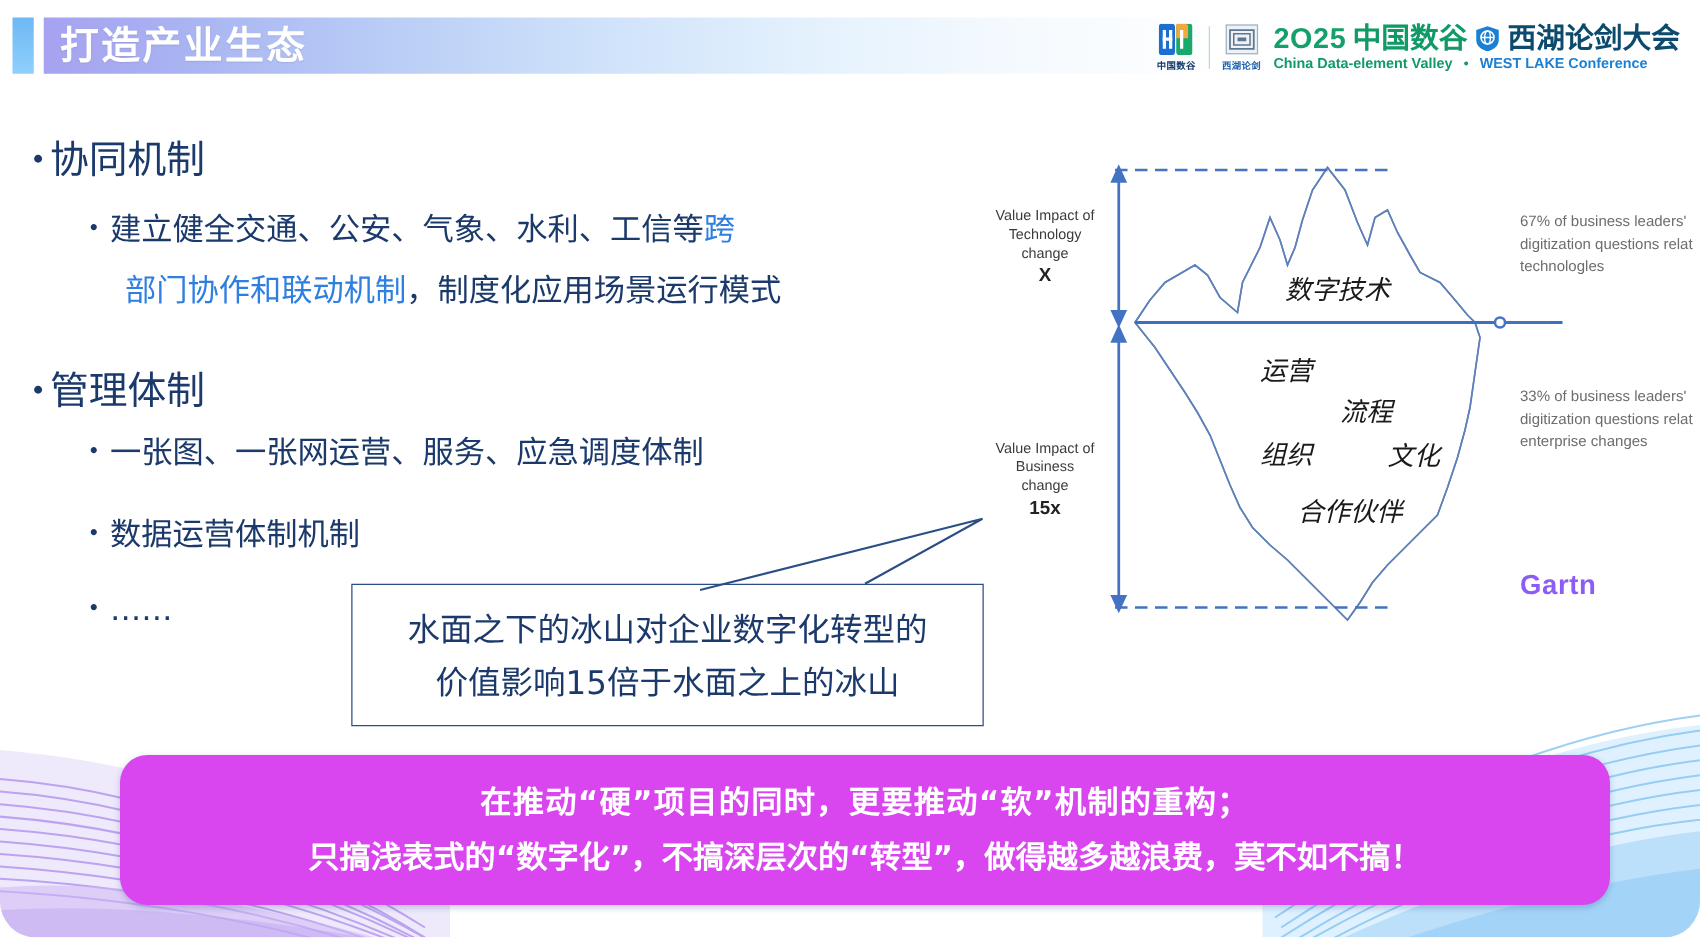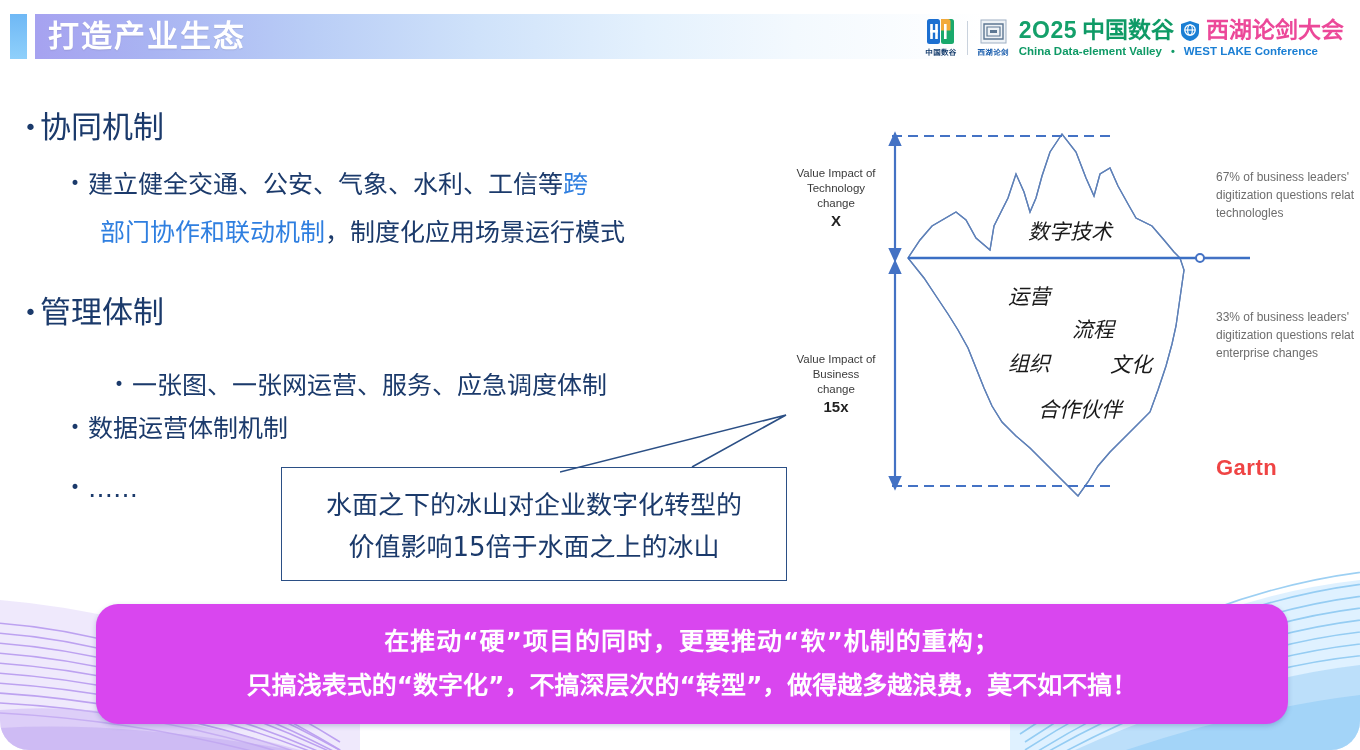--- a/index.html
+++ b/index.html
@@ -36,21 +36,21 @@
   .logo-lockup { position:absolute; right:16px; top:19px; display:flex; align-items:center; gap:7px; }
   .logo-mark { display:flex; flex-direction:column; align-items:center; }
   .logo-mark-img { width:27px; height:25px; position:relative; }
   .logo-mark-cap { font-size:7.5px; font-weight:bold; color:#123a6b; margin-top:2px; letter-spacing:.3px; }
   .logo-mark-cap.blue { color:#1c5fae; }
   .logo-divider { width:1px; height:34px; background:#c9d2dd; margin:0 3px; }
   .logo-text { display:flex; flex-direction:column; justify-content:center; margin-left:3px; }
   .logo-line1 { display:flex; align-items:center; gap:5px; }
   .logo-2025 { font-size:23px; font-weight:bold; color:#14a06a; letter-spacing:.5px; line-height:1; }
   .logo-cn1 { font-size:23px; font-weight:bold; color:#0f9a66; line-height:1; }
-  .logo-cn2 { font-size:23px; font-weight:bold; color:#ec4899; line-height:1; }
+  .logo-cn2 { font-size:23px; font-weight:bold; color:#0c4a6e; line-height:1; }
   .logo-line2 { display:flex; align-items:flex-start; gap:9px; margin-top:3px; }
   .logo-en1 { font-size:11.5px; font-weight:bold; color:#0f9a66; }
   .logo-dot { font-size:11px; color:#0f9a66; font-weight:bold; }
   .logo-en2 { font-size:11.5px; font-weight:bold; color:#1b7fd4; }
 
   
   .content { position:absolute; left:0; top:0; width:1360px; height:750px; }
   .l1 {
     position:absolute; font-size:31px; color:#1b3a6b;
     font-family:"DejaVu Sans","Liberation Sans",sans-serif;
@@ -83,21 +83,21 @@
     position:absolute; width:108px; text-align:center;
     font-size:11.5px; color:#3b3b3b; line-height:15px;
     font-family:"Liberation Sans","DejaVu Sans",sans-serif;
   }
   .ib-label b { font-size:15px; color:#222; display:block; margin-top:2px; }
   .ib-ann {
     position:absolute; width:150px; font-size:12px; color:#6d6d6d; line-height:18px;
     font-family:"Liberation Sans","DejaVu Sans",sans-serif;
   }
   .ib-brand {
-    position:absolute; font-size:22px; font-weight:bold; color:#ef4444;
+    position:absolute; font-size:22px; font-weight:bold; color:#8b5cf6;
     font-family:"Liberation Sans","DejaVu Sans",sans-serif; letter-spacing:.5px;
   }
   .ib-txt {
     position:absolute; font-size:21px; color:#1a1a1a;
     font-family:"DejaVu Sans","Liberation Sans",sans-serif; white-space:nowrap;font-style:italic;
   }
 
   
   .banner {
     position:absolute; left:96px; top:604px; width:1192px; height:120px;
@@ -239,21 +239,21 @@
     </div>
 
     <div class="l2" style="left:100px; top:208px;">
       <span class="hl">部门协作和联动机制</span><span>，制度化应用场景运行模式</span>
     </div>
 
     <div class="l1" style="left:24px; top:287px;">
       <span class="dot">•</span><span>管理体制</span>
     </div>
 
-    <div class="l2" style="left:70px; top:359px;margin-left:44px;">
+    <div class="l2" style="left:70px; top:336px;">
       <span class="dot">•</span><span>一张图、一张网运营、服务、应急调度体制</span>
     </div>
 
     <div class="l2" style="left:70px; top:402px;">
       <span class="dot">•</span><span>数据运营体制机制</span>
     </div>
 
     <div class="l2" style="left:70px; top:462px;">
       <span class="dot">•</span><span>……</span>
     </div>

